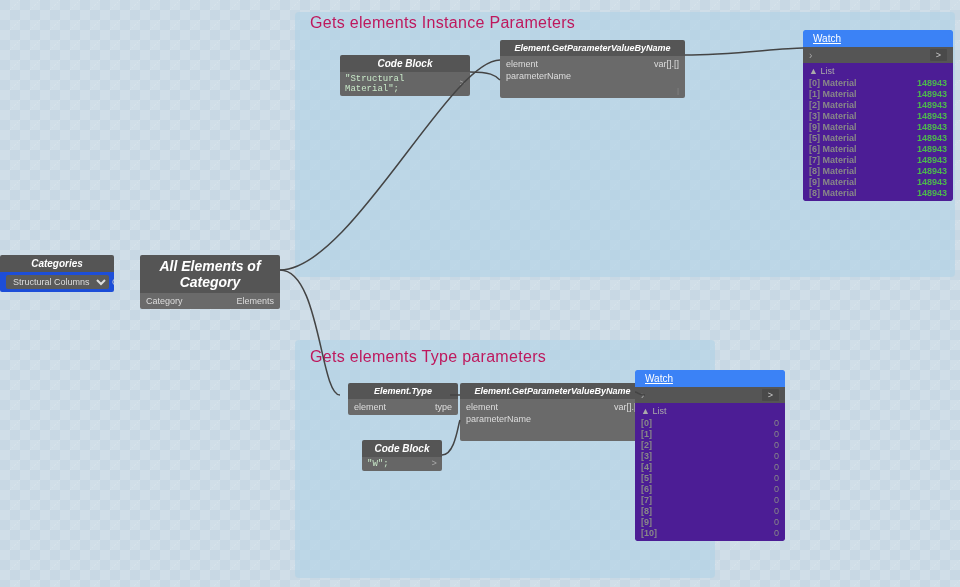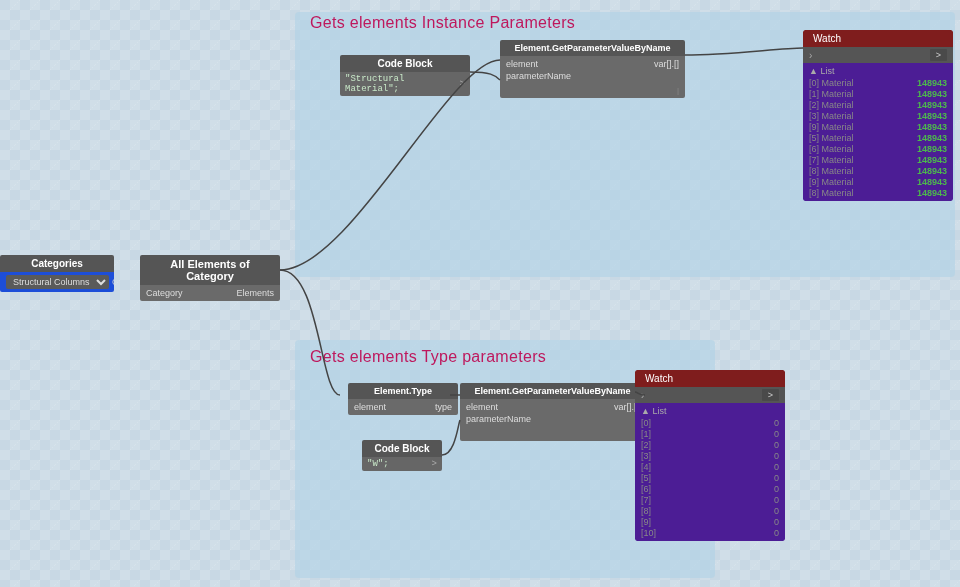--- a/index.html
+++ b/index.html
@@ -51,29 +51,30 @@
     
     .section-title {
       position: absolute;
       font-size: 16px;
       font-weight: 300;
       color: #be185d;
       letter-spacing: 0.3px;
     }
 
     .watch-header {
-      background: #7f1d1d;
+      background: #3b82f6;
       color: #fff;
       padding: 3px 10px;
       font-size: 10px;
       font-weight: 500;
       text-align: center;
       border-radius: 2px 2px 0 0;
       display: flex;
       justify-content: space-between;
+      text-decoration: underline;
     }
 
     .watch-list-area {
       background: #4c1d95;
       padding: 3px 6px;
       border-radius: 0 0 2px 2px;
     }
 
     .watch-list-header {
       color: #aaa;
@@ -81,21 +82,21 @@
       padding-bottom: 1px;
     }
 
     .watch-list-item {
       display: flex;
       justify-content: space-between;
       font-size: 9px;
       padding: 0.5px 0;
     }
 
-    .watch-item-label { color: #888; }
+    .watch-item-label { color: #888; font-weight: bold; }
     .watch-item-value { color: #4db84d; font-weight: 600; }
     .watch-item-value-zero { color: #888; }
 
     
     .code-block-label {
       background: #666;
       color: #c8e8c8;
       font-family: 'Courier New', monospace;
       font-size: 9px;
       padding: 2px 5px;
@@ -120,20 +121,21 @@
       overflow: hidden;
     }
 
     .node-title {
       background: #555;
       color: #fff;
       padding: 3px 8px;
       font-size: 10px;
       font-weight: 600;
       text-align: center;
+      font-style: italic;
     }
   </style>
 </head>
 <body>
 
 <div class="canvas-bg"></div>
 
 <div class="region-top"></div>
 <div class="region-bottom"></div>
 
@@ -144,21 +146,21 @@
   <div class="node-title">Categories</div>
   <div style="background:#1d4ed8; padding:3px 6px; display:flex; align-items:center; gap:3px;">
     <select style="background:#5a5a5a; color:#ddd; border:none; font-size:9px; padding:1px 3px; border-radius:2px; cursor:pointer;">
       <option>Structural Columns</option>
     </select>
     <span style="color:#ccc; font-size:9px;">Category</span>
   </div>
 </div>
 
 <div class="simple-node" style="left:140px; top:255px; width:140px;">
-  <div class="node-title" style="font-size:11px;">All Elements of Category</div>
+  <div class="node-title" style="font-size:14px;">All Elements of Category</div>
   <div style="background:#6a6a6a; padding:3px 6px; display:flex; justify-content:space-between;">
     <span style="color:#ddd; font-size:9px;">Category</span>
     <span style="color:#ddd; font-size:9px;">Elements</span>
   </div>
 </div>
 
 <div class="simple-node" style="left:340px; top:55px; width:130px;">
   <div class="node-title">Code Block</div>
   <div class="code-block-label">
     <span>"Structural Material";</span>

